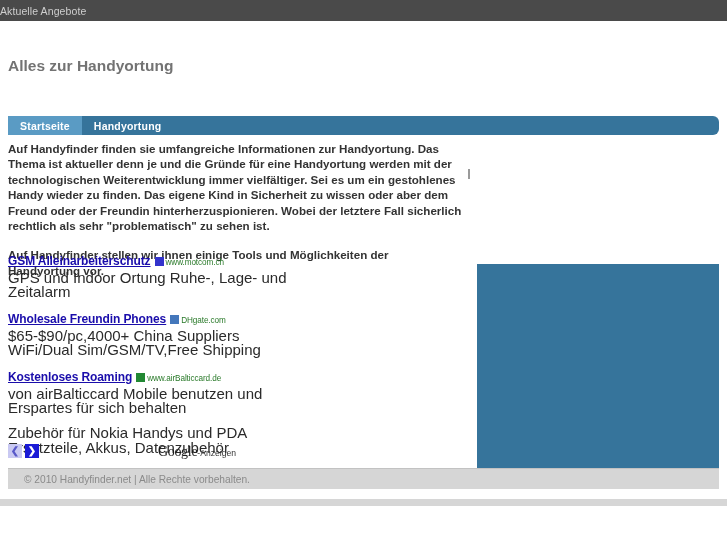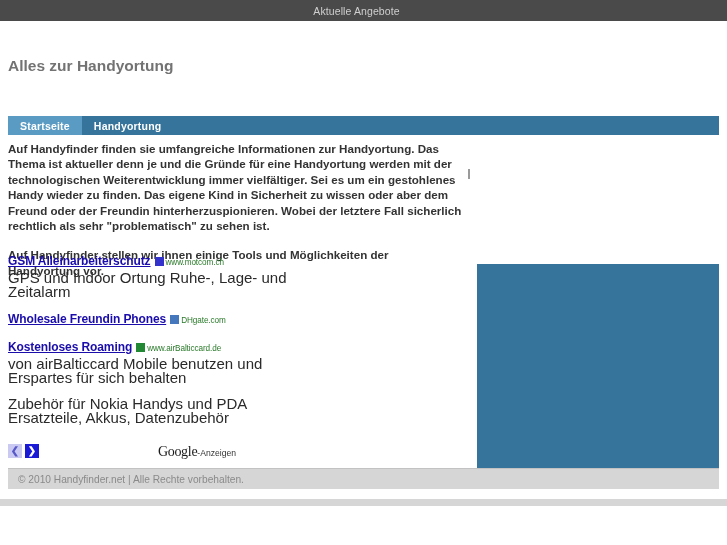--- a/index.html
+++ b/index.html
@@ -15,21 +15,21 @@
     overflow: hidden;
     position: relative;
   }
 
   
   #topbar {
     height: 21px;
     background: #4a4a4a;
     display: flex;
     align-items: center;
-    justify-content: center;
+    justify-content: flex-start;
     padding-right: 14px;
     box-sizing: border-box;
   }
   #topbar .tb-link {
     color: #cfcfcf;
     font-size: 10.5px;
     text-decoration: none;
     letter-spacing: 0.1px;
   }
 
@@ -72,20 +72,21 @@
   
   #navbar {
     position: absolute;
     left: 8px;
     top: 95px;
     width: 711px;
     height: 19px;
     background: #36749b;
     display: flex;
     align-items: stretch;
+    border-radius: 6px;
   }
   #navbar .nav-item {
     display: flex;
     align-items: center;
     padding: 0 12px;
     color: #ffffff;
     font-size: 10.5px;
     font-weight: bold;
     text-decoration: none;
     letter-spacing: 0.2px;
@@ -234,21 +235,21 @@
     height: 21px;
     background: #d6d6d6;
     border-top: 1px solid #c2c2c2;
     display: flex;
     align-items: center;
     box-sizing: border-box;
   }
   #footer .f-text {
     font-size: 10.2px;
     color: #8a8a8a;
-    padding-left: 10px;
+    padding-left: 16px;
     text-align: center;
   }
   #footer-strip {
     position: absolute;
     left: 0;
     top: 478px;
     width: 727px;
     height: 7px;
     background: #d6d6d6;
   }
@@ -286,20 +287,21 @@
         <div class="ad-head">
           <a class="ad-title" href="#">GSM Alleinarbeiterschutz</a><span class="ad-url"><span class="ad-fav" style="background:#3333cc"></span><span>www.motcom.ch</span></span>
         </div>
         <div class="ad-desc">GPS und Indoor Ortung Ruhe-, Lage- und Zeitalarm</div>
       </div>
 
       <div class="ad">
         <div class="ad-head">
           <a class="ad-title" href="#">Wholesale Freundin Phones</a><span class="ad-url"><span class="ad-fav" style="background:#4477bb"></span><span>DHgate.com</span></span>
         </div>
+        <div class="ad-desc">$65-$90/pc,4000+ China Suppliers WiFi/Dual Sim/GSM/TV,Free Shipping</div>
       </div>
 
       <div class="ad">
         <div class="ad-head">
           <a class="ad-title" href="#">Kostenloses Roaming</a><span class="ad-url"><span class="ad-fav" style="background:#228833"></span><span>www.airBalticcard.de</span></span>
         </div>
         <div class="ad-desc">von airBalticcard Mobile benutzen und Erspartes für sich behalten</div>
       </div>
 
       <div class="ad">

